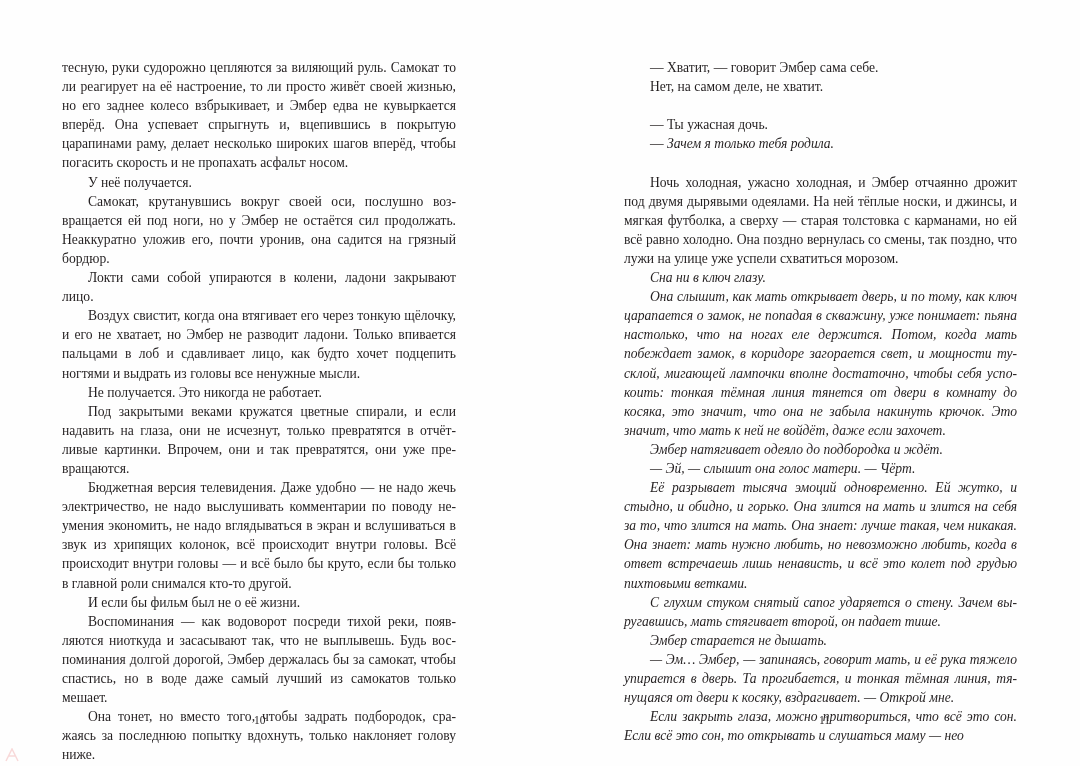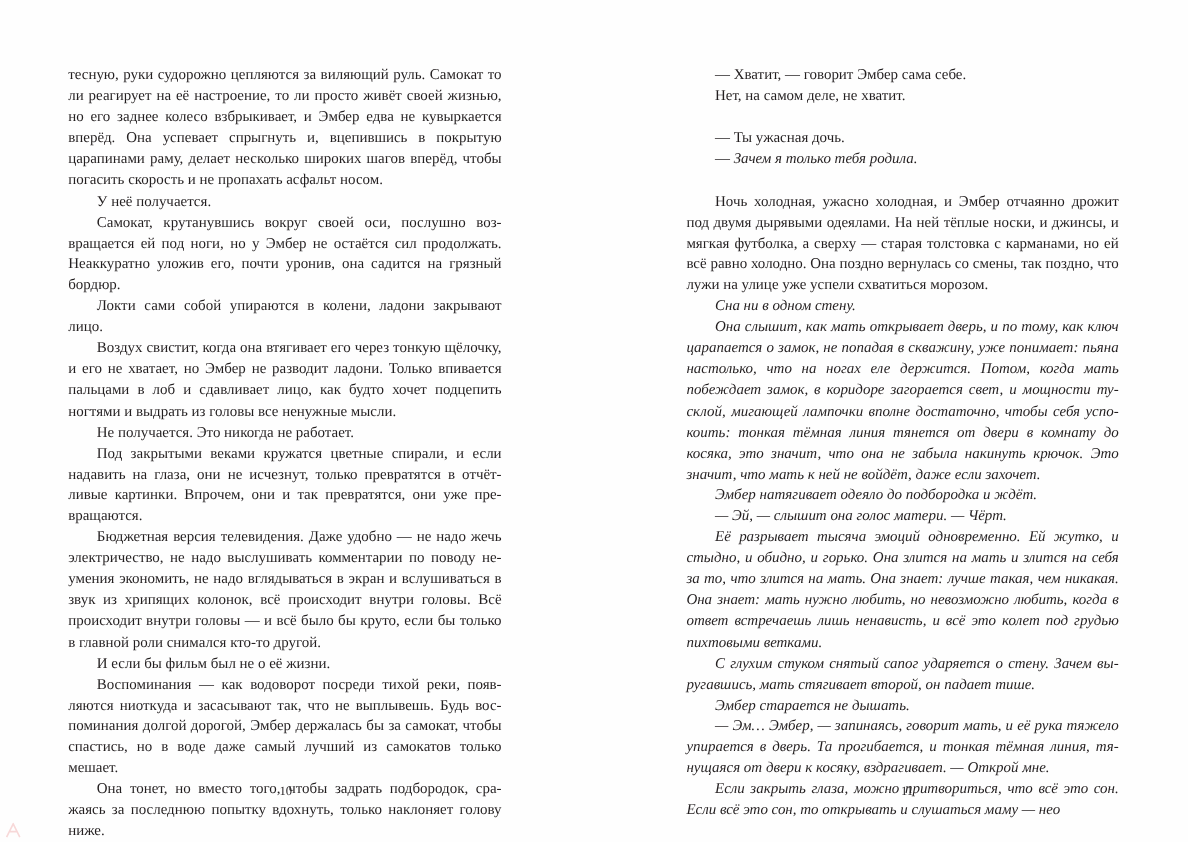--- a/index.html
+++ b/index.html
@@ -92,21 +92,21 @@
 
   <div class="page right">
     <div class="text-block">
       <p class="para noindent" style="padding-left:26px">— Хватит, — говорит Эмбер сама себе.</p>
       <p class="para noindent" style="padding-left:26px">Нет, на самом деле, не хватит.</p>
       <div class="gap"></div>
       <p class="para noindent" style="padding-left:26px">— Ты ужасная дочь.</p>
       <p class="para noindent" style="padding-left:26px"><span>— </span><span class="it">Зачем я только тебя родила.</span></p>
       <div class="gap"></div>
       <p class="para">Ночь холодная, ужасно холодная, и Эмбер отчаянно дрожит под двумя дырявыми одеялами. На ней тёплые носки, и джинсы, и мягкая футболка, а сверху — старая толстовка с карманами, но ей всё равно холодно. Она поздно вернулась со смены, так позд­но, что лужи на улице уже успели схватиться морозом.</p>
-      <p class="para italic">Сна ни в одном стену.</p>
+      <p class="para italic">Сна ни в ключ глазу.</p>
       <p class="para italic">Она слышит, как мать открывает дверь, и по тому, как ключ царапается о замок, не попадая в скважину, уже понимает: пьяна настолько, что на ногах еле держится. Потом, когда мать побеждает замок, в коридоре загорается свет, и мощности ту­склой, мигающей лампочки вполне достаточно, чтобы себя успо­коить: тонкая тёмная линия тянется от двери в комнату до косяка, это значит, что она не забыла накинуть крючок. Это значит, что мать к ней не войдёт, даже если захочет.</p>
       <p class="para italic">Эмбер натягивает одеяло до подбородка и ждёт.</p>
       <p class="para italic">— Эй, — слышит она голос матери. — Чёрт.</p>
       <p class="para italic">Её разрывает тысяча эмоций одновременно. Ей жутко, и стыдно, и обидно, и горько. Она злится на мать и злится на себя за то, что злится на мать. Она знает: лучше такая, чем ника­кая. Она знает: мать нужно любить, но невозможно любить, когда в ответ встречаешь лишь ненависть, и всё это колет под грудью пихтовыми ветками.</p>
       <p class="para italic">С глухим стуком снятый сапог ударяется о стену. Зачем вы­ругавшись, мать стягивает второй, он падает тише.</p>
       <p class="para italic">Эмбер старается не дышать.</p>
       <p class="para italic">— Эм… Эмбер, — запинаясь, говорит мать, и её рука тяжело упирается в дверь. Та прогибается, и тонкая тёмная линия, тя­нущаяся от двери к косяку, вздрагивает. — Открой мне.</p>
       <p class="para italic">Если закрыть глаза, можно притвориться, что всё это сон. Если всё это сон, то открывать и слушаться маму — нео­</p>
     </div>
     <div class="folio">11</div>

